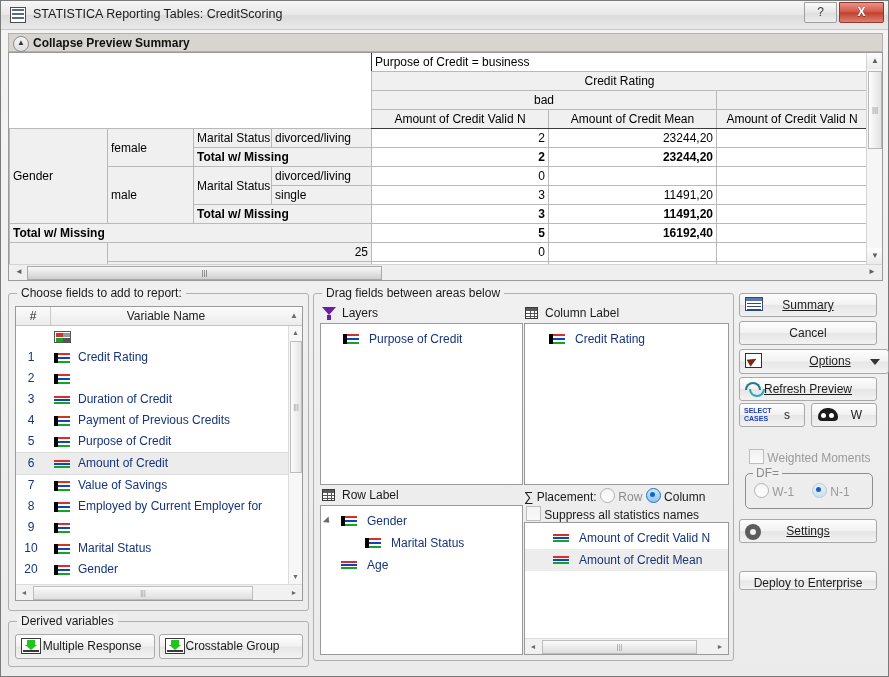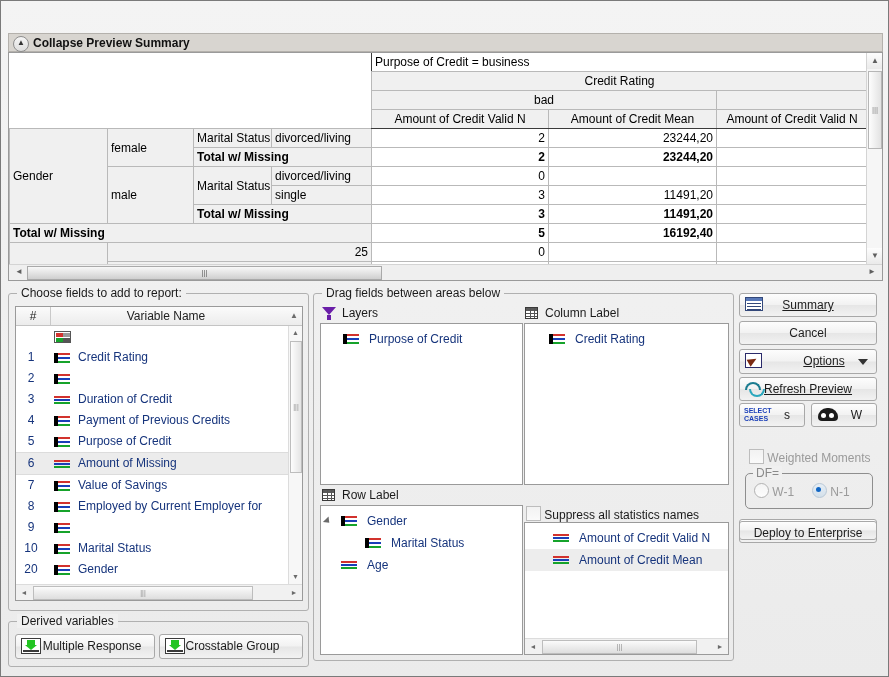--- a/index.html
+++ b/index.html
@@ -424,20 +424,30 @@
       border-left:6px solid transparent; border-right:6px solid transparent; border-top:5px solid #22c422; }
   .ic-derived .base { position:absolute; left:1px; bottom:1px; width:16px; height:2px; background:#3a3a3a; }
 
   .sigma { font-size: 13px; }
 </style>
 </head>
 <body>
 
 <div id="app">
 
+  <div class="titlebar">
+    <div class="title-icon">
+      <i style="left:1px;top:1px;width:12px;height:2px;"></i>
+      <i style="left:1px;top:5px;width:12px;height:2px;"></i>
+      <i style="left:1px;top:9px;width:12px;height:2px;"></i>
+    </div>
+    <div class="title-text">STATISTICA Reporting Tables: CreditScoring</div>
+    <div class="win-btn btn-help">?</div>
+    <div class="win-btn btn-close">X</div>
+  </div>
 
   <div class="collapse-bar">
     <div class="collapse-chev">▲</div>
     <div class="collapse-label">Collapse Preview Summary</div>
   </div>
 
   <div class="preview-wrap">
     <table class="grid">
       <colgroup>
         <col style="width:98px">
@@ -637,21 +647,21 @@
           </div>
           <div class="vrow selected">
             <span class="vnum">6</span>
             <span class="vicon">
               <span class="ic-cont">
                 <span class="bar r"></span>
                 <span class="bar b"></span>
                 <span class="bar g"></span>
               </span>
             </span>
-            <span class="vname">Amount of Missing</span>
+            <span class="vname">Amount of Credit</span>
           </div>
           <div class="vrow">
             <span class="vnum">7</span>
             <span class="vicon">
               <span class="ic-cat">
                 <span class="stem"></span>
                 <span class="br b1"></span>
                 <span class="br b2"></span>
                 <span class="br b3"></span>
                 <span class="tick t1"></span>
@@ -831,20 +841,28 @@
             <span class="cap"></span>
           <span class="hl" style="top:5px;"></span>
             <span class="hl" style="top:8px;"></span>
           <span class="vl" style="left:4px;"></span>
             <span class="vl" style="left:8px;"></span>
         </span>
       </span>
       <span class="ah-label">Row Label</span>
     </div>
 
+    <div class="placement" style="left:210px;top:194px;">
+      <span class="sigma">∑</span>
+      <span>Placement:</span>
+      <span class="radio"></span>
+      <span style="color:#8c8c8c;">Row</span>
+      <span class="radio on"></span>
+      <span>Column</span>
+    </div>
     <div class="placement" style="left:212px;top:212px;">
       <span class="chk"></span>
       <span>Suppress all statistics names</span>
     </div>
 
     <div class="dropzone" style="left:6px;top:211px;width:203px;height:150px;" id="zone-rowlabel">
         <div style="position: absolute; left: 0px; top: 4px; width: 100%;">
           <div class="zitem">
             <span class="expander"></span>
             <span class="zicon" style="left:20px">
@@ -924,21 +942,21 @@
       <span class="ic-summary">
           <span class="cap"></span>
           <span class="l" style="top:5px;"></span>
           <span class="l" style="top:8px;"></span>
           <span class="l" style="top:11px;"></span>
         </span>
     </span>
     <span><u>Summary</u></span>
   </div>
 
-  <div class="btn" style="left:738px;top:348px;width:138px;height:25px;line-height:23px;padding-left:32px;">
+  <div class="btn" style="left:738px;top:348px;width:150px;height:25px;line-height:23px;padding-left:32px;">
     <span class="bicon">
       <span class="ic-options">
           <span class="ham"></span>
         </span>
     </span>
     <span><u>Options</u></span>
     <span class="chev-dn"></span>
   </div>
 
   <div class="btn" style="left:738px;top:376px;width:138px;height:24px;">
@@ -984,15 +1002,15 @@
     </div>
   </div>
 
   <div class="btn" style="left:738px;top:518px;width:138px;height:24px;">
     <span class="bicon" style="top:4px;">
         <span class="ic-gear"></span>
       </span>
     <span><u>Settings</u></span>
   </div>
 
-  <div class="btn" style="left:738px;top:520px;width:138px;height:19px;">Deploy to Enterprise</div>
+  <div class="btn" style="left:738px;top:570px;width:138px;height:19px;">Deploy to Enterprise</div>
 
 </div>
 
 </body></html>

